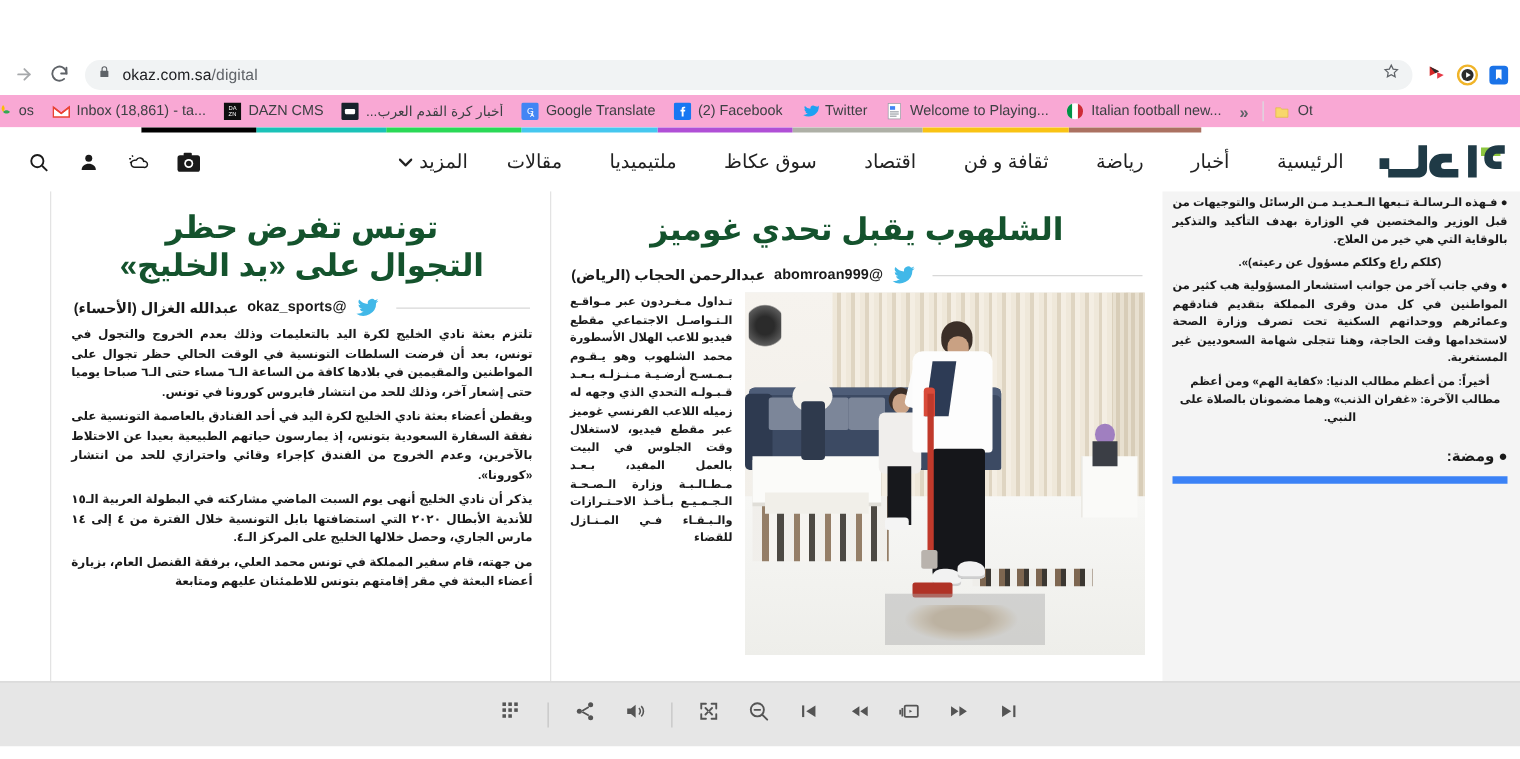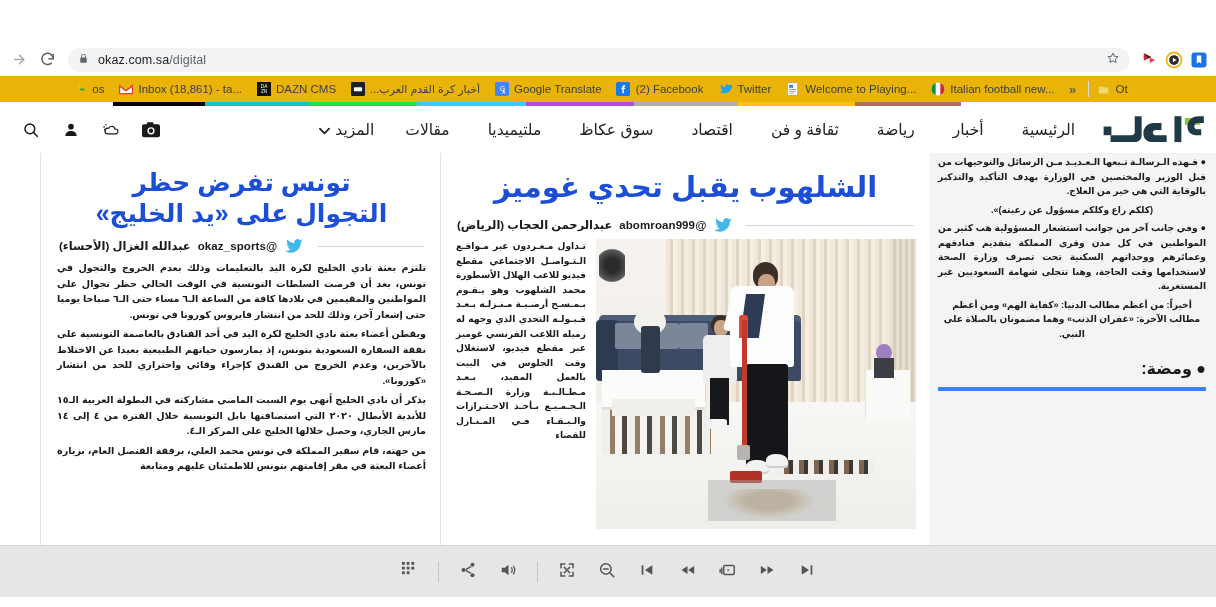--- a/index.html
+++ b/index.html
@@ -40,21 +40,21 @@
   .omnibox .url .path { color: #5f6368; }
   .omnibox .star { margin-left: auto; flex: 0 0 auto; color: #5f6368; padding-left:8px;}
 
   .ext-row { display: flex; align-items: center; gap: 3px; flex: 0 0 auto; }
   .ext-ico { width: 22px; height: 22px; display:flex; align-items:center; justify-content:center;}
 
   
   .bookmarks {
     height: 26px; display: flex; align-items: center;
     direction: ltr; padding: 0 4px; gap: 0px;
-    background: #eab308; overflow: hidden; position: relative; justify-content: center;
+    background: #f9a8d4; overflow: hidden; position: relative;
   }
   .bm {
     display: flex; align-items: center; gap: 5px;
     padding: 2px 7px; flex: 0 0 auto; height: 22px;
     font-size: 11.5px; color: #3c4043; white-space: nowrap;
     border-radius: 4px;
   }
   .bm .favicon {
     width: 15px; height: 15px; flex: 0 0 auto;
     display: flex; align-items: center; justify-content: center;
@@ -117,24 +117,24 @@
   .col-mid {
     width: 490px; flex: 0 0 auto; padding: 0 14px;
     border-left: 1px solid #e3e3e3; position: relative;
   }
   .col-left {
     width: 400px; flex: 0 0 auto; padding: 0 14px 0 16px;
     border-left: 1px solid #e3e3e3; position: relative;
   }
 
   .headline {
-    text-align: center; font-weight: 700; color: #1d4ed8;
+    text-align: center; font-weight: 700; color: #14532d;
     letter-spacing: -.3px;
   }
-  .hl-mid { font-size: 29px; line-height: 1.25; padding: 16px 30px 4px; }
+  .hl-mid { font-size: 25px; line-height: 1.25; padding: 16px 30px 4px; }
   .hl-left { font-size: 25px; line-height: 1.22; padding: 14px 28px 2px; }
 
   .byline {
     display: flex; align-items: center; justify-content: flex-start;
     direction: rtl; gap: 7px; font-size: 11.5px; font-weight: 700;
     color: #1a1a1a; padding: 6px 2px 4px; position: relative;
   }
   .byline .rule { flex: 1 1 auto; height:1px; background:#d8d8d8; margin-left:6px;}
   .byline .handle { font-weight: 700; letter-spacing:.1px;}
   .tw { width: 20px; height: 20px; flex: 0 0 auto; }
@@ -469,21 +469,21 @@
 
   <div class="viewer">
     <div class="page-surface">
 
       <div class="col-right">
         <div class="artcol small" style="padding-top:2px">
           <p>● فـهذه الـرسالـة تـبعها الـعـديـد مـن الرسائل والتوجيهات من قبل الوزير والمختصين في الوزارة بهدف التأكيد والتذكير بالوقاية التي هي خير من العلاج.</p>
           <p style="text-align:center">(كلكم راع وكلكم مسؤول عن رعيته)».</p>
           <p>● وفي جانب آخر من جوانب استشعار المسؤولية هب كثير من المواطنين في كل مدن وقرى المملكة بتقديم فنادقهم وعمائرهم ووحداتهم السكنية تحت تصرف وزارة الصحة لاستخدامها وقت الحاجة، وهنا تتجلى شهامة السعوديين غير المستغربة.</p>
           <p style="text-align:center">أخيراً: من أعظم مطالب الدنيا: «كفاية الهم» ومن أعظم مطالب الآخرة: «غفران الذنب» وهما مضمونان بالصلاة على النبي.</p>
-          <p style="font-size:16px;margin:14px 0 6px;border-bottom:4px solid #3b82f6;padding-bottom:6px">● ومضة:</p>
+          <p style="font-size:12px;margin:14px 0 6px;border-bottom:6px solid #3b82f6;padding-bottom:6px">● ومضة:</p>
         </div>
       </div>
 
       <div class="col-mid">
         <div class="headline hl-mid">الشلهوب يقبل تحدي غوميز</div>
         <div class="byline">
           <span class="rule"></span>
           <span class="tw">
             <svg width="20" height="20" viewBox="0 0 24 24">
                 <path d="M22.5 5.5c-.8.4-1.6.6-2.5.7a4.2 4.2 0 0 0 1.9-2.3c-.9.5-1.8.9-2.8 1.1a4 4 0 0 0-6.8 3.6A11.3 11.3 0 0 1 4 4.3a4 4 0 0 0 1.2 5.3c-.6 0-1.3-.2-1.8-.5a4 4 0 0 0 3.2 3.9c-.6.2-1.3.2-2 .1a4 4 0 0 0 3.7 2.8 11.2 11.2 0 0 1-7 2.1 12.3 12.3 0 0 0 19-10.4c.9-.6 1.6-1.4 2.2-2.1z" fill="#41b8e8"></path>

